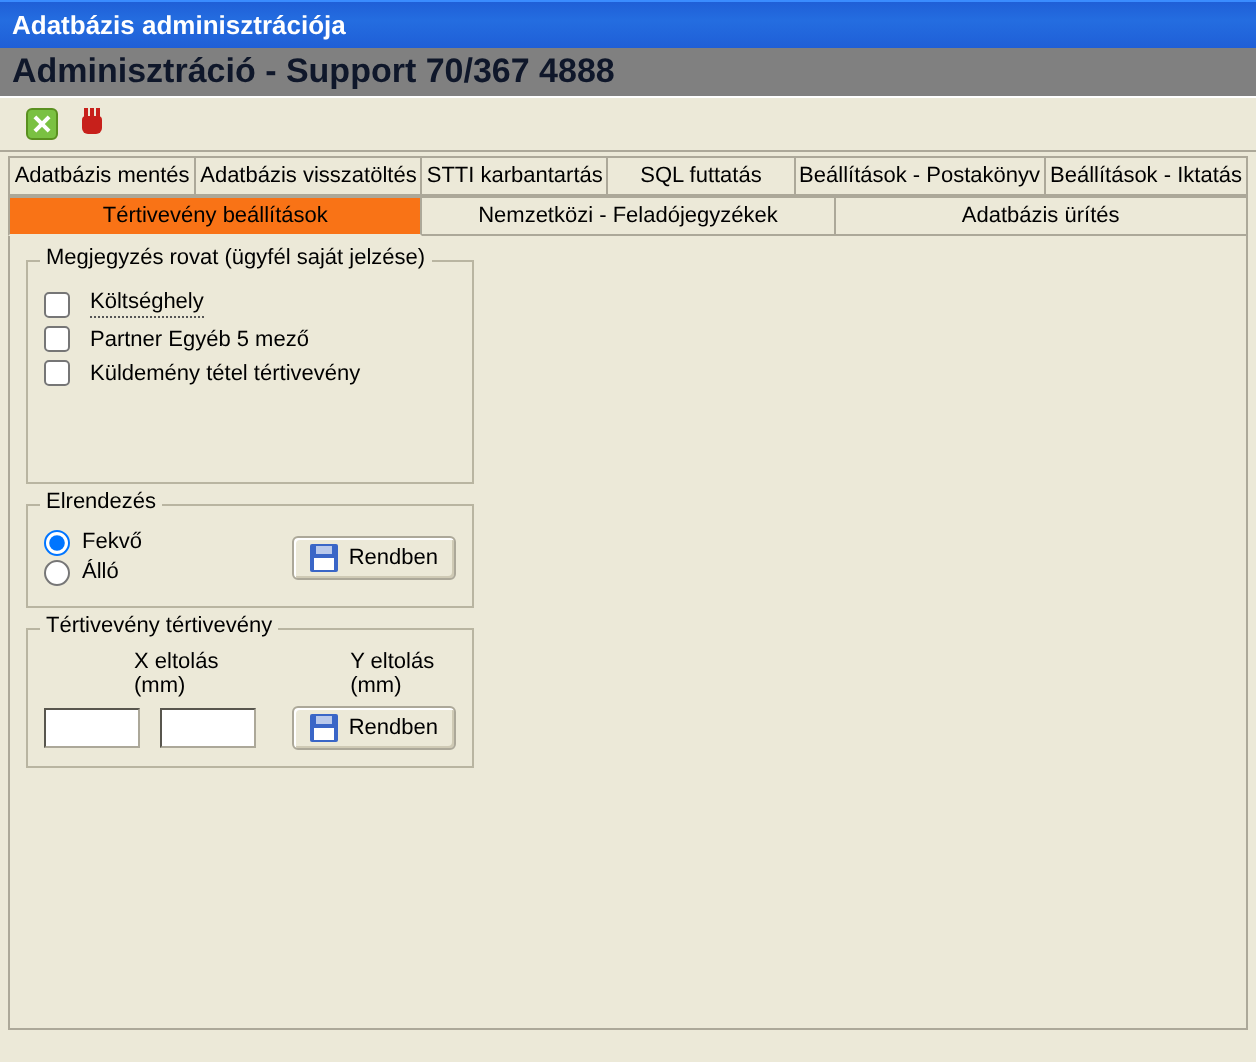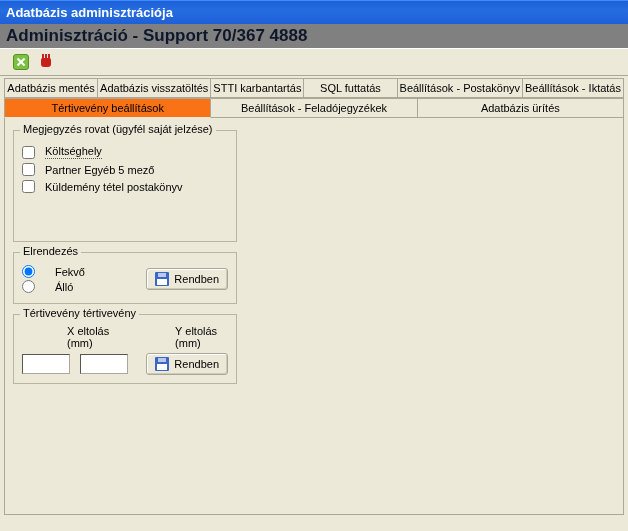--- a/index.html
+++ b/index.html
@@ -141,21 +141,21 @@
     display: flex; align-items: center;
     gap: 10px;
     margin: 4px 0;
   }
   .chk-row input[type=checkbox]{
     width:13px; height:13px;
     margin:0;
   }
   .dotted { border-bottom: 1px dotted #555; padding-bottom: 1px; }
 
-  .radio-row { display:flex; align-items:center; gap:20px; margin:2px 0;}
+  .radio-row { display:flex; align-items:flex-start; gap:6px; margin:2px 0;}
   .radio-row input[type=radio]{ margin:0; width:13px; height:13px;}
 
   .btn {
     display: inline-flex; align-items: center; gap: 5px;
     padding: 2px 8px;
     background: #ece9d8;
     border: 1px solid #aca899;
     border-radius: 3px;
     box-shadow: inset 1px 1px 0 #fff, inset -1px -1px 0 #cfcab5;
     cursor: pointer;
@@ -222,40 +222,40 @@
   <div class="tabrow">
     <div class="tab">Adatbázis mentés</div>
     <div class="tab">Adatbázis visszatöltés</div>
     <div class="tab">STTI karbantartás</div>
     <div class="tab">SQL futtatás</div>
     <div class="tab">Beállítások - Postakönyv</div>
     <div class="tab">Beállítások - Iktatás</div>
   </div>
   <div class="tabrow tabrow3">
     <div class="tab active">Tértivevény beállítások</div>
-    <div class="tab">Beállítások - Feladójegyzékek</div>
+    <div class="tab">Nemzetközi - Feladójegyzékek</div>
     <div class="tab">Adatbázis ürítés</div>
   </div>
 </div>
 
 <div class="panel">
 
   <div class="groupbox w230" style="height:112px;">
     <span class="groupbox-title">Megjegyzés rovat (ügyfél saját jelzése)</span>
     <div class="chk-row">
       <input type="checkbox" style="">
       <span class="dotted">Költséghely</span>
     </div>
     <div class="chk-row">
       <input type="checkbox" style="">
       <span>Partner Egyéb 5 mező</span>
     </div>
     <div class="chk-row">
       <input type="checkbox" style="">
-      <span>Küldemény tétel postakönyv</span>
+      <span>Küldemény tétel tértivevény</span>
     </div>
   </div>
 
   <div class="groupbox w230">
     <span class="groupbox-title">Elrendezés</span>
     <div class="flexrow">
       <div>
         <div class="radio-row">
           <input type="radio" name="orient" checked="" style="">
           <span>Fekvő</span>

